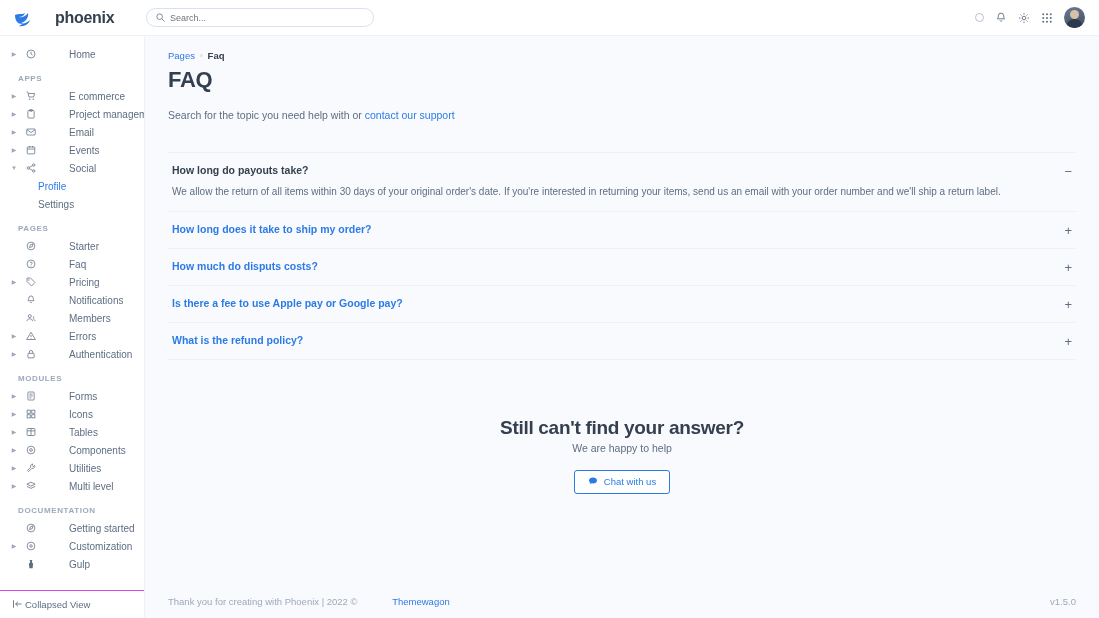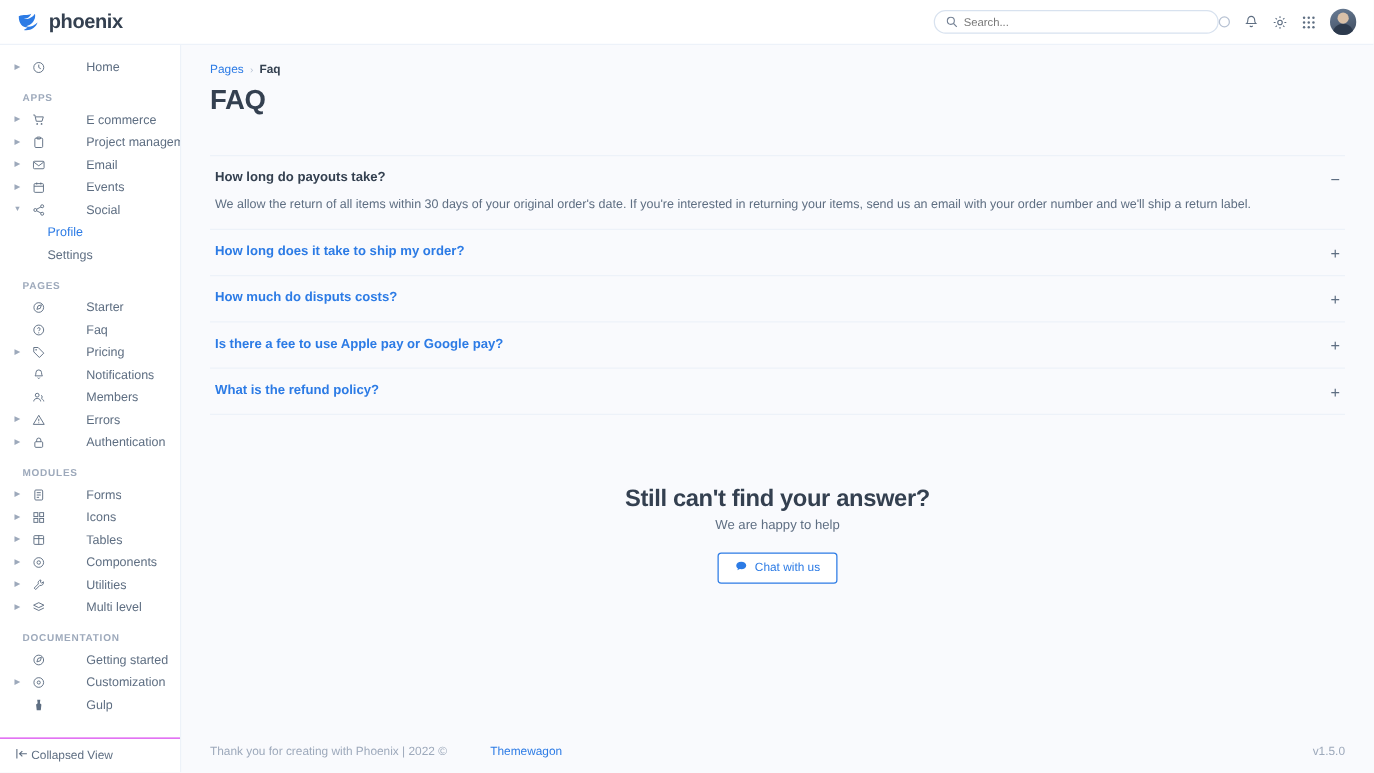--- a/index.html
+++ b/index.html
@@ -12,26 +12,26 @@
     font-size: 12px;
   }
   #app { display: flex; flex-direction: column; width: 1099px; height: 618px; }
 
   
   .topnav {
     height: 36px; background: #fff; border-bottom: 1px solid #edf2f9;
     display: flex; align-items: center; padding: 0 14px; flex: 0 0 36px;
     position: relative; z-index: 5;
   }
-  .brand { display: flex; align-items: flex-start; gap: 7px; width: 132px; }
+  .brand { display: flex; align-items: flex-end; gap: 23px; width: 132px; }
   .brand-logo { color: #2c7be5; display: flex; align-items: center; }
   .brand-name {
     font-size: 16px; font-weight: bold; color: #344050; letter-spacing: -0.3px;
   }
-  .search-wrap { flex: 1; display: flex; justify-content: flex-end; }
+  .search-wrap { flex: 1; display: flex; justify-content: flex-start; }
   .search-box {
     width: 228px; height: 19px; background: #fff; border: 1px solid #d8e2ef;
     border-radius: 10px; display: flex; align-items: center; gap: 5px;
     padding: 0 9px;
   }
   .search-box svg { flex: 0 0 auto; }
   .search-box input {
     border: none; outline: none; background: transparent; font-size: 9px;
     color: #748194; font-family: "Liberation Sans", sans-serif; width: 100%;
   }
@@ -468,20 +468,23 @@
       <div class="main-scroll">
 
         <div class="breadcrumb">
           <a>Pages</a>
           <span class="sep">›</span>
           <span class="current">Faq</span>
         </div>
 
         <h1 class="page-title">FAQ</h1>
 
+        <div class="help-sub">
+          <span>Search for the topic you need help with or </span><a>contact our support</a>
+        </div>
 
 
         <div class="accordion">
 
           <div class="acc-item open">
             <div class="acc-head">
               <div class="acc-q">How long do payouts take?</div>
               <div class="acc-sign">−</div>
             </div>
             <div class="acc-body">We allow the return of all items within 30 days of your original order's date. If you're interested in returning your items, send us an email with your order number and we'll ship a return label.</div>

